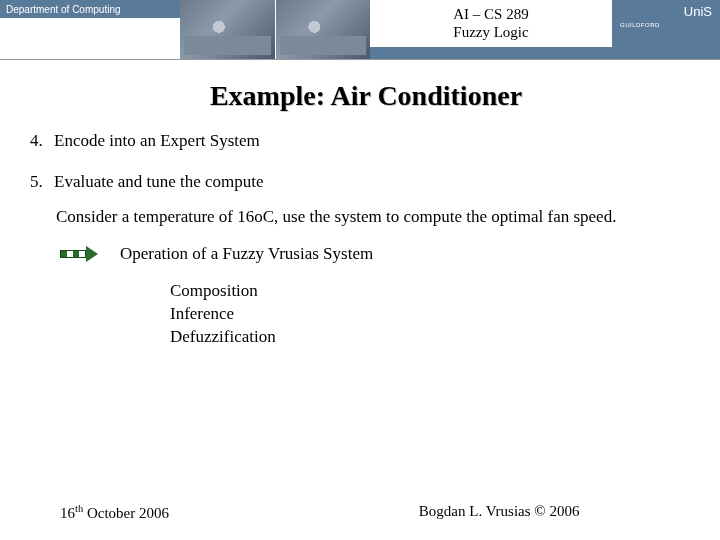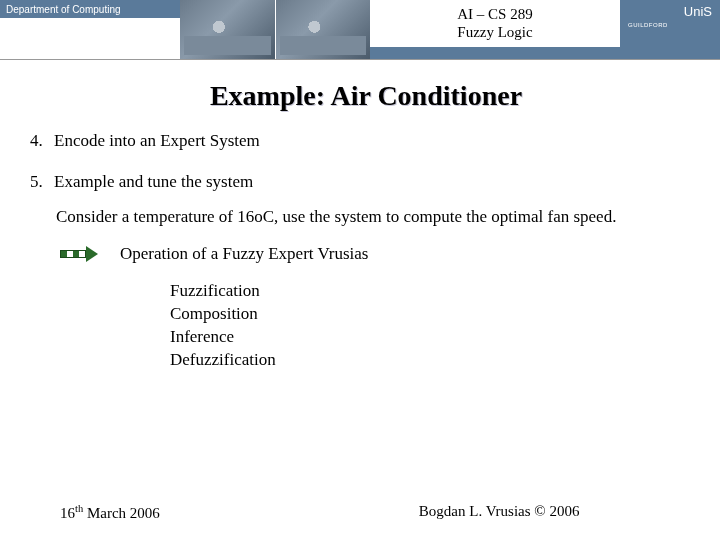--- a/index.html
+++ b/index.html
@@ -67,21 +67,21 @@
     align-items: center;
     justify-content: center;
     font-size: 15px;
     line-height: 1.15;
   }
   .header-center-bottom {
     height: 12px;
     background: #5a7a9a;
   }
   .header-right {
-    width: 100px;
+    width: 108px;
     display: flex;
     flex-direction: column;
   }
   .unis-logo {
     flex: 1;
     background: #5a7a9a;
     color: #fff;
     font-family: Arial, sans-serif;
     font-size: 13px;
     display: flex;
@@ -212,40 +212,39 @@
 
 <div class="content">
 
   <div class="list-item">
     <div class="list-num">4.</div>
     <div>Encode into an Expert System</div>
   </div>
 
   <div class="list-item">
     <div class="list-num">5.</div>
-    <div>Example and tune the system</div>
+    <div>Evaluate and tune the compute</div>
   </div>
 
   <div class="consider">Consider a temperature of 16oC, use the system to compute the optimal fan speed.</div>
 
   <div class="arrow-row">
     <div class="arrow">
       <div class="arrow-body"></div>
       <div class="arrow-head"></div>
     </div>
-    <div>Operation of a Fuzzy Expert Vrusias</div>
+    <div>Operation of a Fuzzy Vrusias System</div>
   </div>
 
   <div class="sublist">
-    <div>Fuzzification</div>
     <div>Composition</div>
     <div>Inference</div>
     <div>Defuzzification</div>
   </div>
 
 </div>
 
 <div class="footer">
   <div class="footer-left">
-    <span>16</span><span class="sup">th</span><span> March 2006</span>
+    <span>16</span><span class="sup">th</span><span> October 2006</span>
   </div>
   <div class="footer-center">Bogdan L. Vrusias © 2006</div>
 </div>
 
 </body></html>

